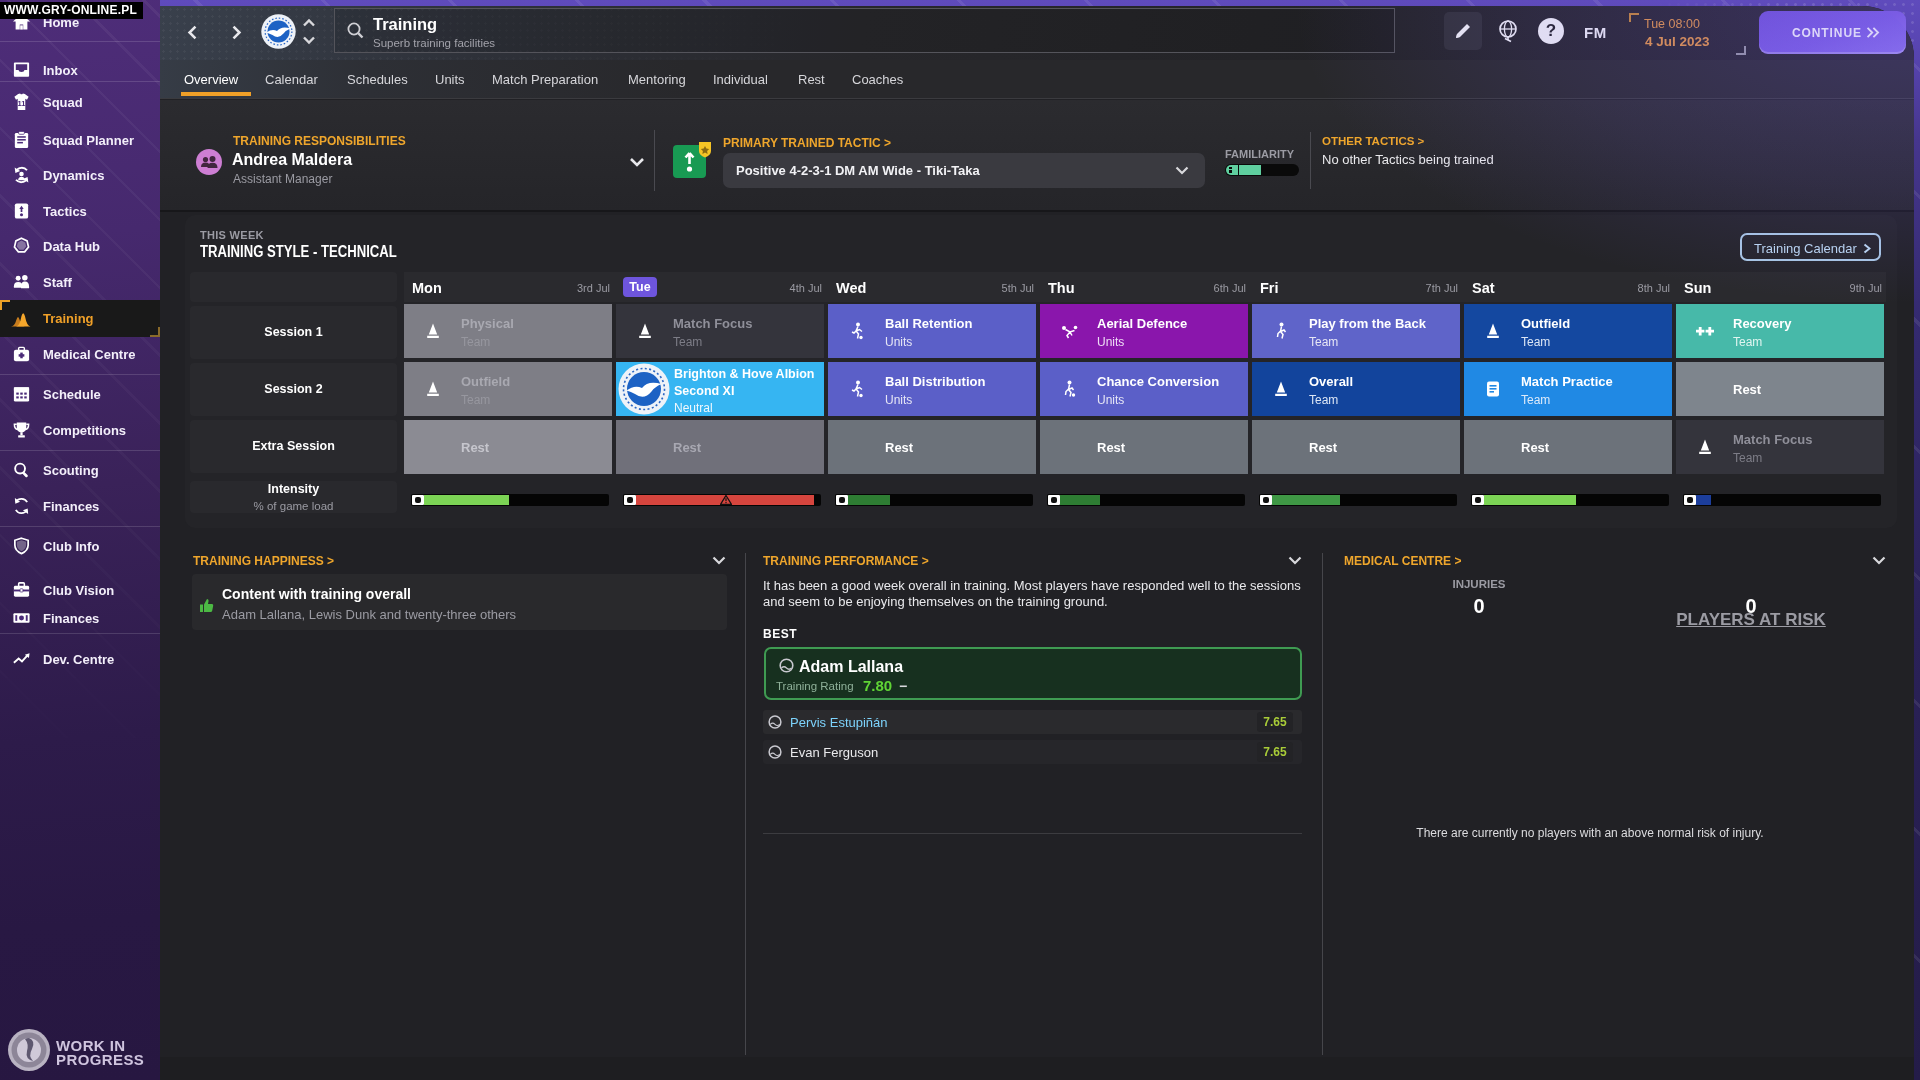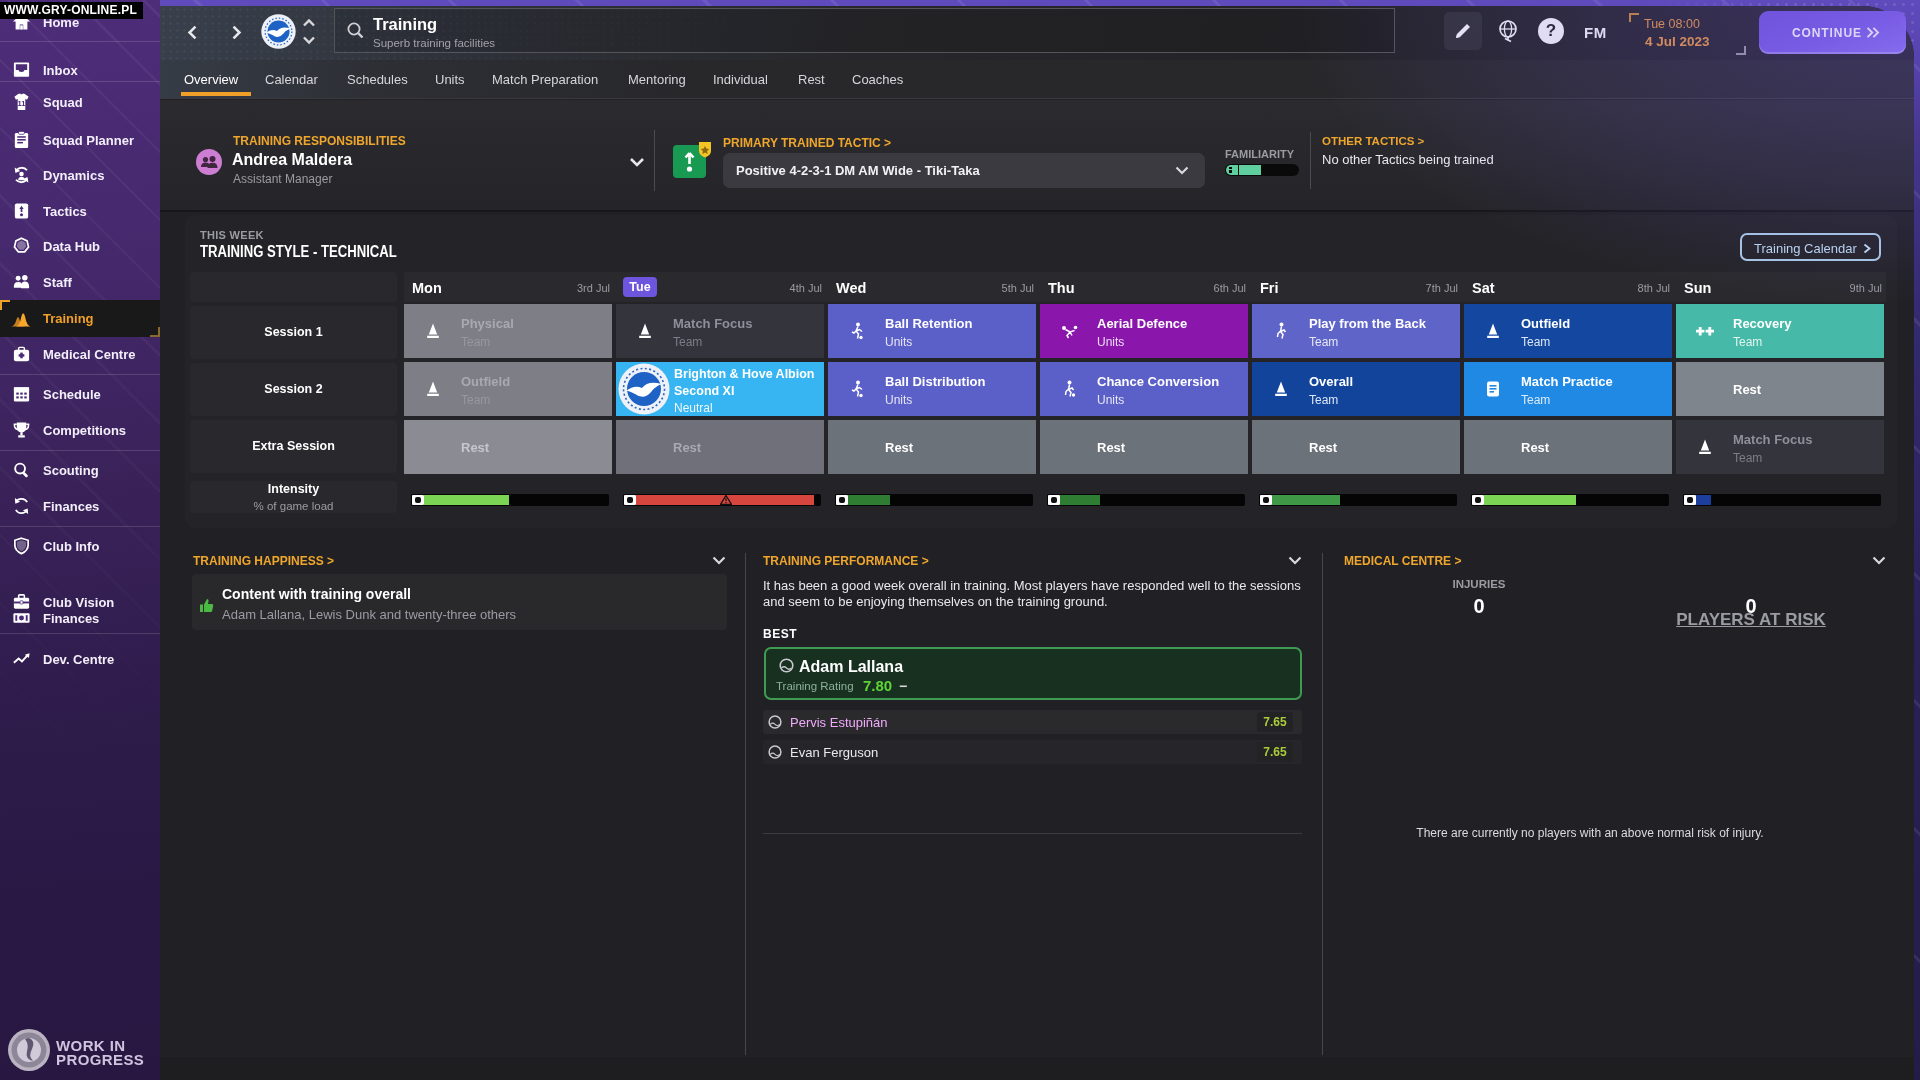--- a/index.html
+++ b/index.html
@@ -423,21 +423,21 @@
       <div style="position:absolute; left:33px; top:9px; color:#fff; font-size:16px; font-weight:bold;">Adam Lallana</div>
       <div style="position:absolute; left:10px; top:31px; color:#8fb099; font-size:11.5px;">Training Rating</div>
       <div style="position:absolute; left:97px; top:28px; color:#5fd435; font-size:15px; font-weight:bold;">7.80</div>
       <div style="position:absolute; left:133px; top:29px; color:#d8d8dc; font-size:14px; font-weight:bold;">−</div>
     </div>
     <div class="abs" style="left:763px; top:710px; width:539px; height:24px; background:#2a2a2d; border-radius:3px;">
       <svg style="position:absolute; left:5px; top:5px; width:14px; height:14px;" viewBox="0 0 15 15">
           <circle cx="7.5" cy="7.5" r="6.3" fill="none" stroke="#c9c9d0" stroke-width="1.6"></circle>
           <path d="M2.5 10 Q5 7.5 7.5 10 Q10 12.5 12.5 10" fill="none" stroke="#c9c9d0" stroke-width="1.2"></path>
         </svg>
-      <div style="position:absolute; left:27px; top:5px; color:#f0abfc; font-size:13px;">Pervis Estupiñán</div>
+      <div style="position:absolute; left:27px; top:5px; color:#7dd3fc; font-size:13px;">Pervis Estupiñán</div>
       <div style="position:absolute; right:9px; top:2px; width:36px; height:20px; background:#232326; border-radius:3px; color:#a9cc38; font-size:12px; font-weight:bold; text-align:center; line-height:20px;">7.65</div>
     </div>
     <div class="abs" style="left:763px; top:740px; width:539px; height:24px; background:#26262a; border-radius:3px;">
       <svg style="position:absolute; left:5px; top:5px; width:14px; height:14px;" viewBox="0 0 15 15">
           <circle cx="7.5" cy="7.5" r="6.3" fill="none" stroke="#c9c9d0" stroke-width="1.6"></circle>
           <path d="M2.5 10 Q5 7.5 7.5 10 Q10 12.5 12.5 10" fill="none" stroke="#c9c9d0" stroke-width="1.2"></path>
         </svg>
       <div style="position:absolute; left:27px; top:5px; color:#e9e9ec; font-size:13px;">Evan Ferguson</div>
       <div style="position:absolute; right:9px; top:2px; width:36px; height:20px; background:#232326; border-radius:3px; color:#a9cc38; font-size:12px; font-weight:bold; text-align:center; line-height:20px;">7.65</div>
     </div>
@@ -583,21 +583,21 @@
         <span>Finances</span>
       </div>
     <div class="navdiv" style="top:526px;"></div>
     <div class="nav" style="top:528px;">
         <svg viewBox="0 0 20 20">
           <path fill="none" stroke="#fff" stroke-width="1.8" d="M10 1.8 L17 4 V9 Q17 15 10 18 Q3 15 3 9 V4 Z"></path>
           <path fill="rgba(255,255,255,0.3)" d="M10 4 L14.8 5.6 V9 Q14.8 13.2 10 15.6 Q5.2 13.2 5.2 9 V5.6 Z"></path>
         </svg>
         <span>Club Info</span>
       </div>
-    <div class="nav" style="top:584px;">
+    <div class="nav" style="top:572px;">
         <svg viewBox="0 0 20 20">
           <rect x="2" y="5.5" width="16" height="11.5" rx="1.5" fill="#fff"></rect>
           <rect x="7" y="2.5" width="6" height="4" rx="1" fill="none" stroke="#fff" stroke-width="1.6"></rect>
           <rect x="2" y="9.5" width="16" height="2" fill="#4a2a78"></rect>
           <rect x="8.5" y="8.7" width="3" height="3.4" rx="0.6" fill="#fff" stroke="#4a2a78" stroke-width="0.8"></rect>
         </svg>
         <span>Club Vision</span>
       </div>
     <div class="nav" style="top:600px;">
         <svg viewBox="0 0 20 20">

